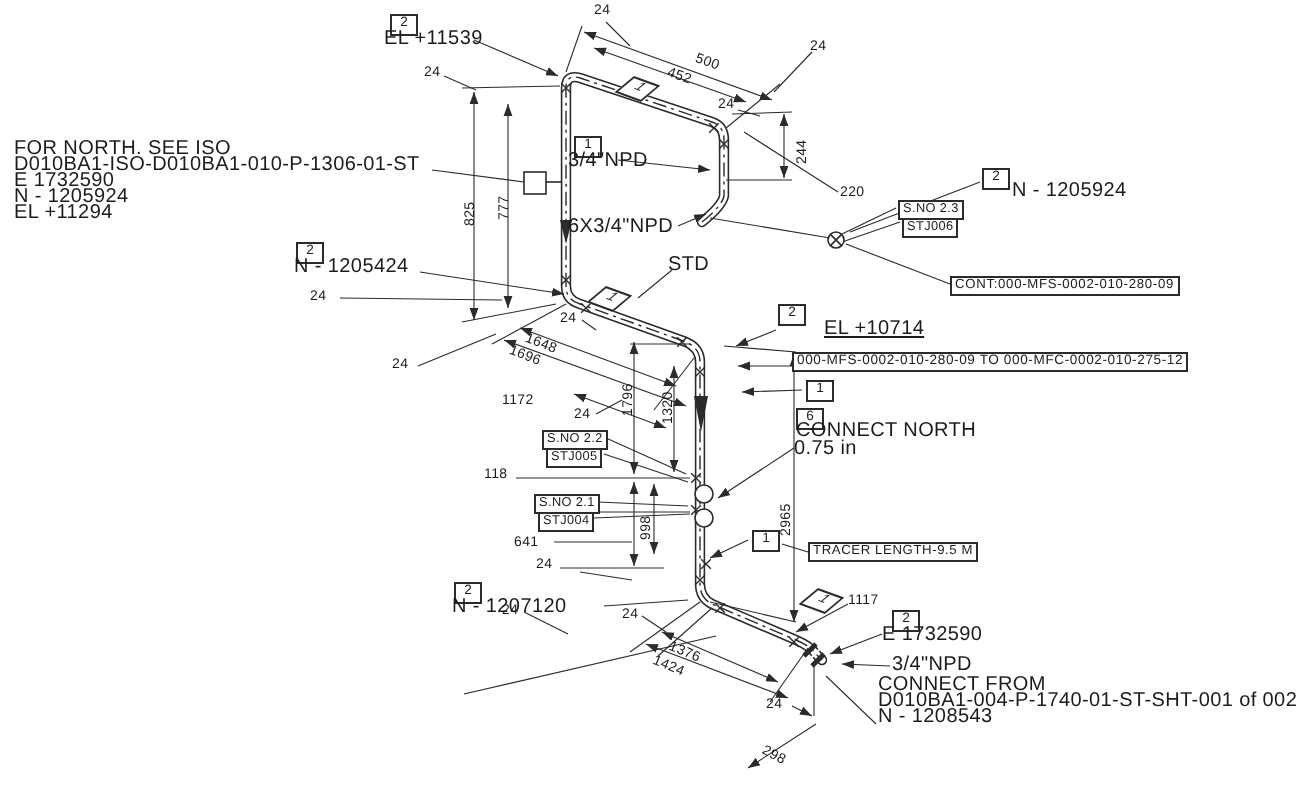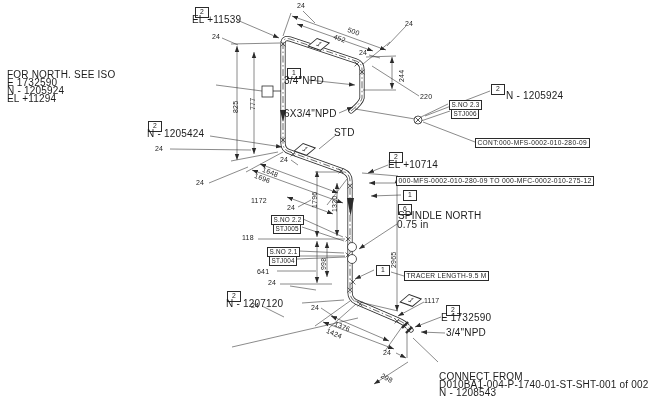--- a/index.html
+++ b/index.html
@@ -158,26 +158,27 @@
   </g>
 
   <g fill="#2b2b2b">
     <polygon points="280,110 286,110 283,122"></polygon>
     <polygon points="347,198 354,198 350.5,216"></polygon>
   </g>
 </svg>
 
 <div class="t blk" style="left:7px;top:71px;">
   <div>FOR NORTH. SEE ISO</div>
+  <div>D010BA1-ISO-D010BA1-010-P-1306-01-ST</div>
   <div>E 1732590</div>
   <div>N - 1205924</div>
   <div>EL +11294</div>
 </div>
 
-<div class="t blk" style="left:439px;top:373px;">
+<div class="t blk" style="left:439px;top:339px;">
   <div>CONNECT FROM</div>
   <div>D010BA1-004-P-1740-01-ST-SHT-001 of 002</div>
   <div>N - 1208543</div>
 </div>
 
 <div class="f" style="left:195px;top:7px;">2</div>
 <div class="f" style="left:148px;top:121px;">2</div>
 <div class="f" style="left:491px;top:84px;">2</div>
 <div class="f" style="left:389px;top:152px;">2</div>
 <div class="f" style="left:446px;top:305px;">2</div>
@@ -186,28 +187,28 @@
 <div class="f" style="left:403px;top:190px;">1</div>
 <div class="f" style="left:376px;top:265px;">1</div>
 <div class="f" style="left:398px;top:204px;">6</div>
 <div class="f fs" style="left:317px;top:38px;">1</div>
 <div class="f fs" style="left:303px;top:143px;">1</div>
 <div class="f fs" style="left:409px;top:294px;">1</div>
 
 <div class="t" style="left:192px;top:16px;">EL +11539</div>
 <div class="t" style="left:147px;top:130px;">N - 1205424</div>
 <div class="t" style="left:506px;top:92px;">N - 1205924</div>
-<div class="t" style="left:388px;top:161px;">EL +10714</div>
+<div class="t" style="left:412px;top:161px;text-decoration:underline;">EL +10714</div>
 <div class="t" style="left:441px;top:314px;">E 1732590</div>
 <div class="t" style="left:226px;top:300px;">N - 1207120</div>
 <div class="t" style="left:284px;top:77px;">3/4"NPD</div>
 <div class="t" style="left:284px;top:110px;">6X3/4"NPD</div>
 <div class="t" style="left:446px;top:329px;">3/4"NPD</div>
 <div class="t" style="left:334px;top:129px;">STD</div>
-<div class="t" style="left:398px;top:212px;">SPINDLE NORTH</div>
+<div class="t" style="left:398px;top:212px;">CONNECT NORTH</div>
 <div class="t" style="left:397px;top:221px;">0.75 in</div>
 
 <div class="b" style="left:449px;top:100px;">S.NO 2.3</div>
 <div class="b" style="left:451px;top:109px;">STJ006</div>
 <div class="b" style="left:271px;top:215px;">S.NO 2.2</div>
 <div class="b" style="left:273px;top:224px;">STJ005</div>
 <div class="b" style="left:267px;top:247px;">S.NO 2.1</div>
 <div class="b" style="left:269px;top:256px;">STJ004</div>
 <div class="b" style="left:475px;top:138px;font-size:6.6px;letter-spacing:0.35px;">CONT:000-MFS-0002-010-280-09</div>
 <div class="b" style="left:396px;top:176px;font-size:6.8px;letter-spacing:0.3px;">000-MFS-0002-010-280-09  TO 000-MFC-0002-010-275-12</div>

